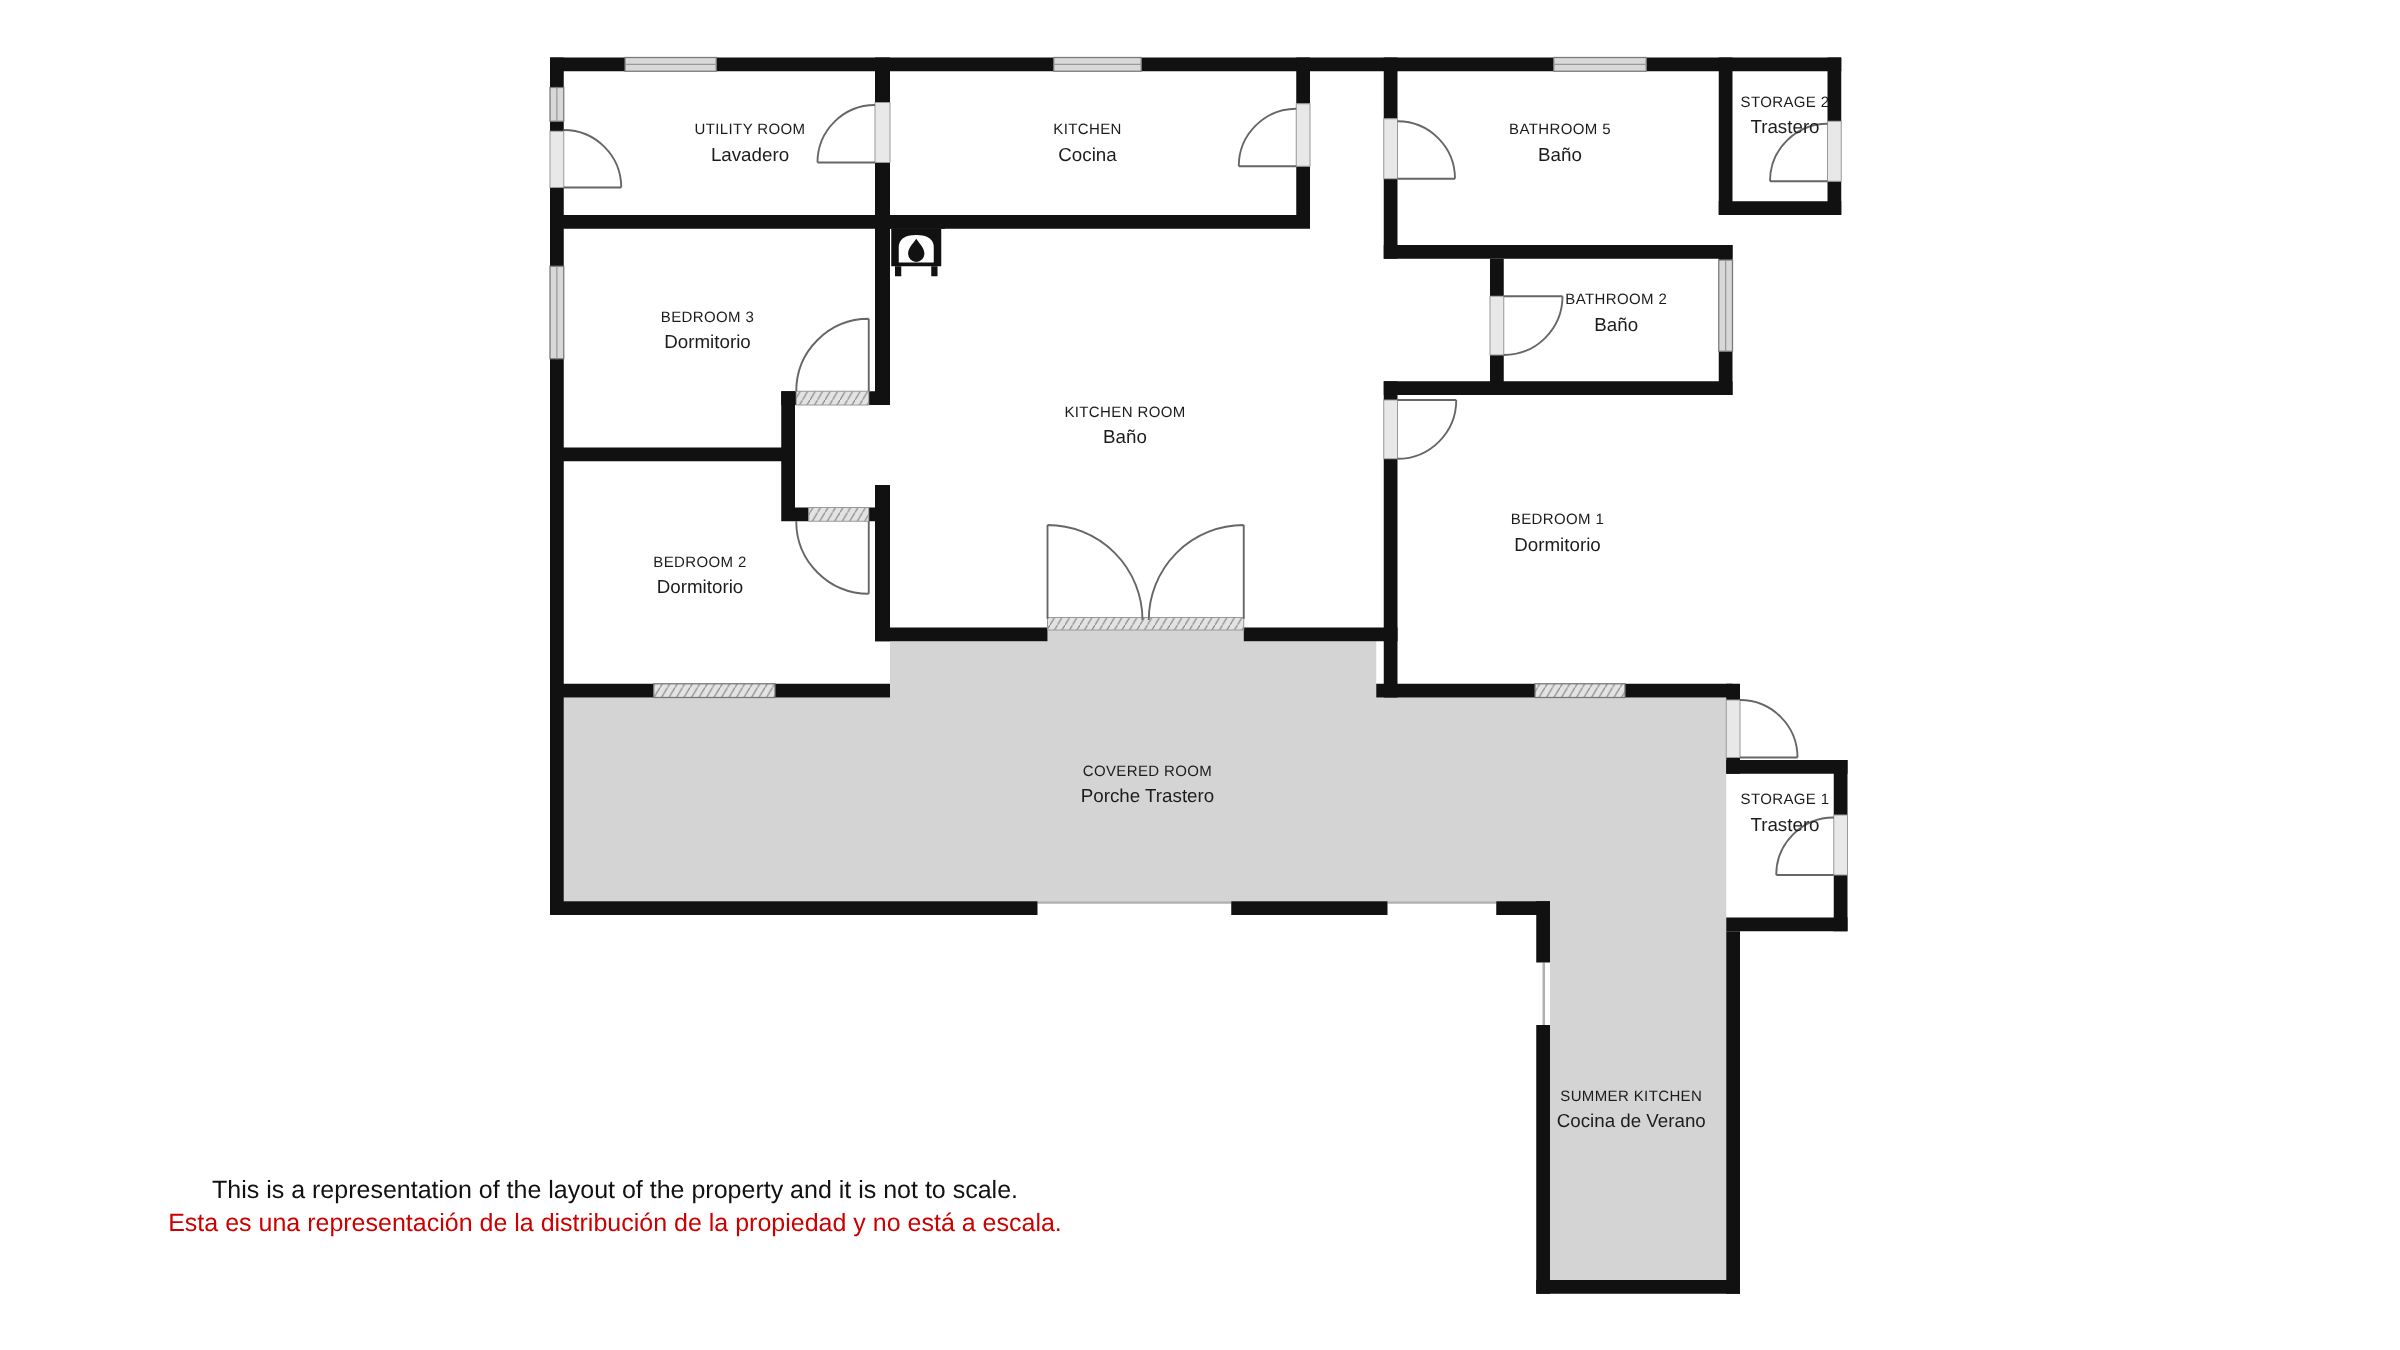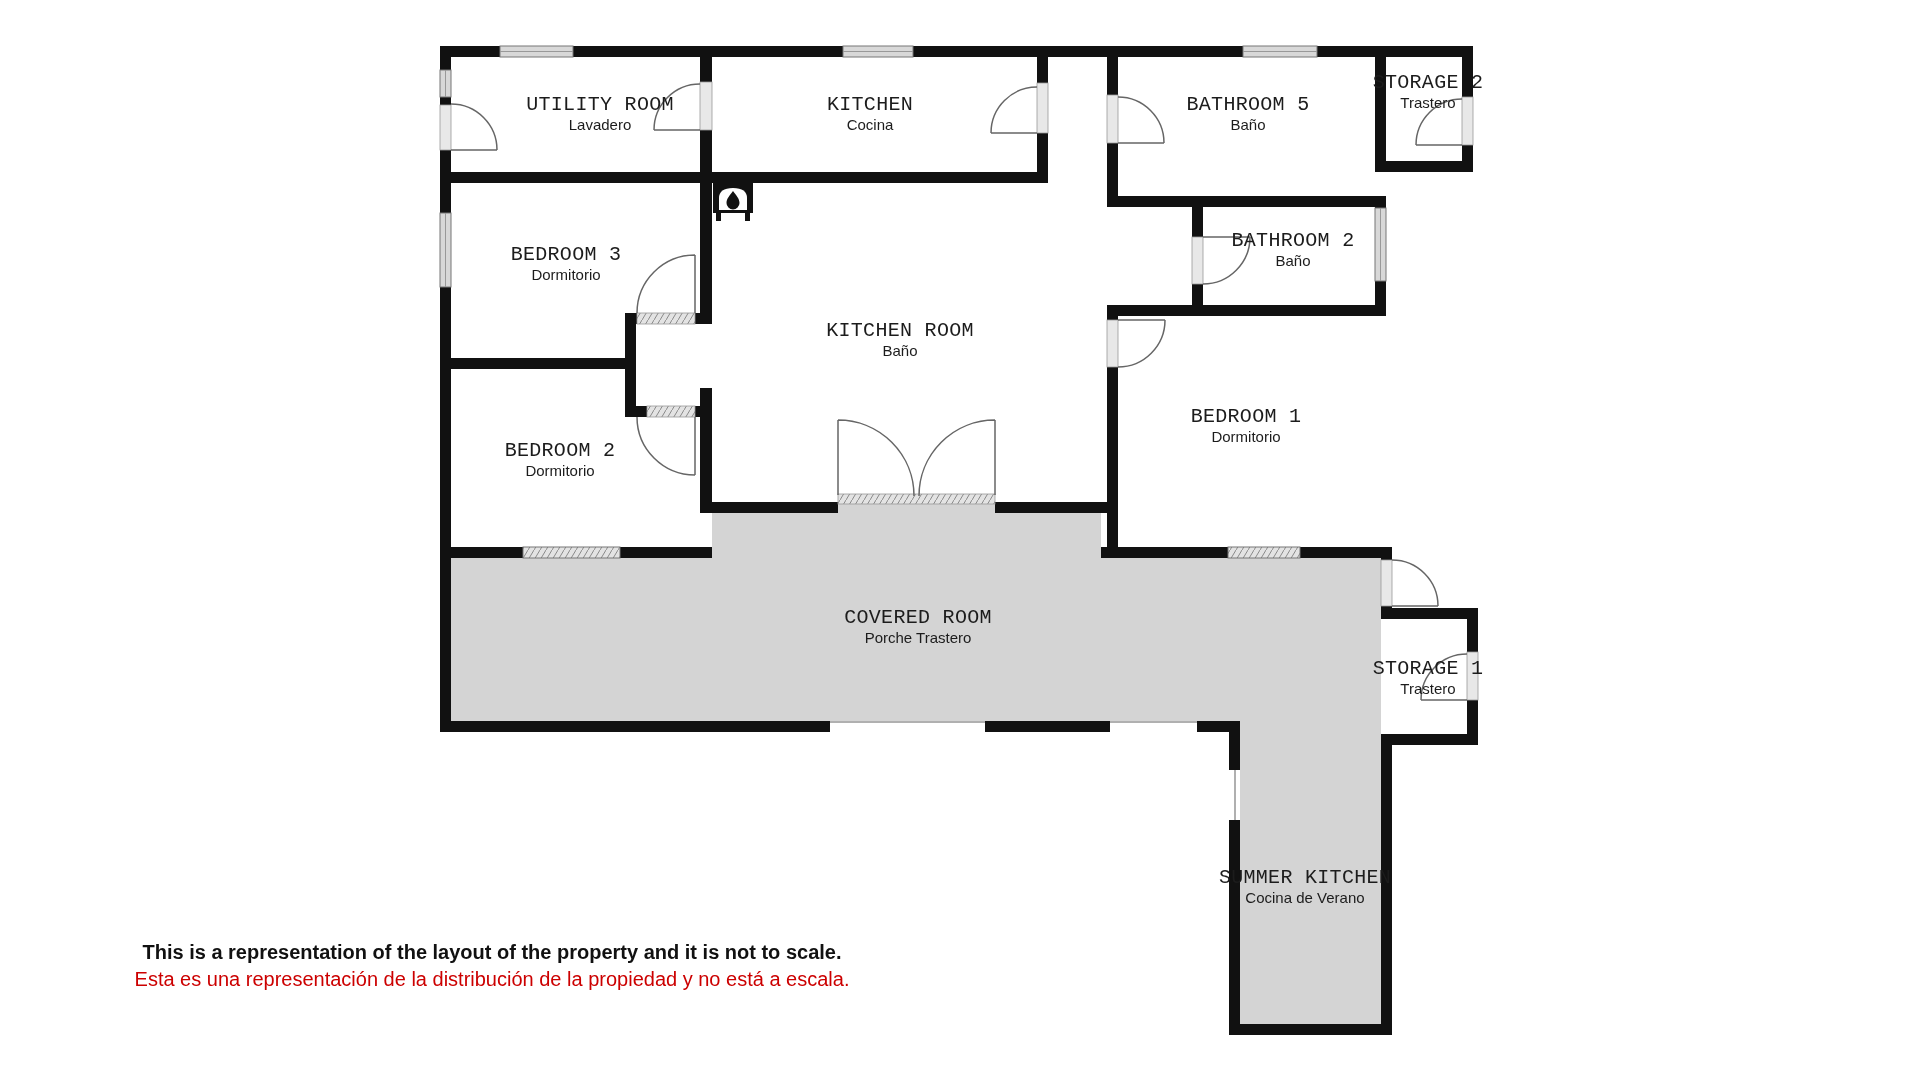--- a/index.html
+++ b/index.html
@@ -1,25 +1,25 @@
 <!DOCTYPE html>
 <html><head>
 <meta charset="utf-8">
 <style>
   html,body{margin:0;padding:0;background:#ffffff;}
   #stage{position:relative;width:1920px;height:1080px;background:#ffffff;overflow:hidden;
          font-family:"Liberation Sans",sans-serif;}
   #plan-svg{position:absolute;left:0;top:0;width:1920px;height:1080px;}
   .room-label{position:absolute;transform:translate(-50%,-50%);text-align:center;
               color:#1c1c1c;white-space:nowrap;z-index:5;}
-  .room-label .en{font-size:20px;letter-spacing:.3px;line-height:21px;font-family:Liberation Mono, monospace;}
+  .room-label .en{font-size:12px;letter-spacing:.3px;line-height:21px;}
   .room-label .es{font-size:15px;line-height:20px;}
   #disclaimer{position:absolute;left:492px;top:966px;transform:translate(-50%,-50%);
               text-align:center;z-index:5;white-space:nowrap;}
-  #disclaimer .line-en{font-size:20px;font-weight:bold;color:#111111;line-height:27px;}
+  #disclaimer .line-en{font-size:20px;font-weight:normal;color:#111111;line-height:27px;}
   #disclaimer .line-es{font-size:20px;font-weight:normal;color:#cc0000;line-height:27px;}
 </style>
 </head>
 <body>
 
 <div id="stage">
 
   <svg id="plan-svg" viewBox="0 0 1920 1080">
     <defs>
       <pattern id="sillhatch" width="6" height="10" patternUnits="userSpaceOnUse">
@@ -211,21 +211,21 @@
     <div class="es">Dormitorio</div>
   </div>
   <div class="room-label" style="left:560px;top:460px">
     <div class="en">BEDROOM 2</div>
     <div class="es">Dormitorio</div>
   </div>
   <div class="room-label" style="left:918px;top:627px">
     <div class="en">COVERED ROOM</div>
     <div class="es">Porche Trastero</div>
   </div>
-  <div class="room-label" style="left:1428px;top:678px">
+  <div class="room-label" style="left:1428px;top:650px">
     <div class="en">STORAGE 1</div>
     <div class="es">Trastero</div>
   </div>
   <div class="room-label" style="left:1305px;top:887px">
     <div class="en">SUMMER KITCHEN</div>
     <div class="es">Cocina de Verano</div>
   </div>
 
   <div id="disclaimer">
     <div class="line-en">This is a representation of the layout of the property and it is not to scale.</div>

